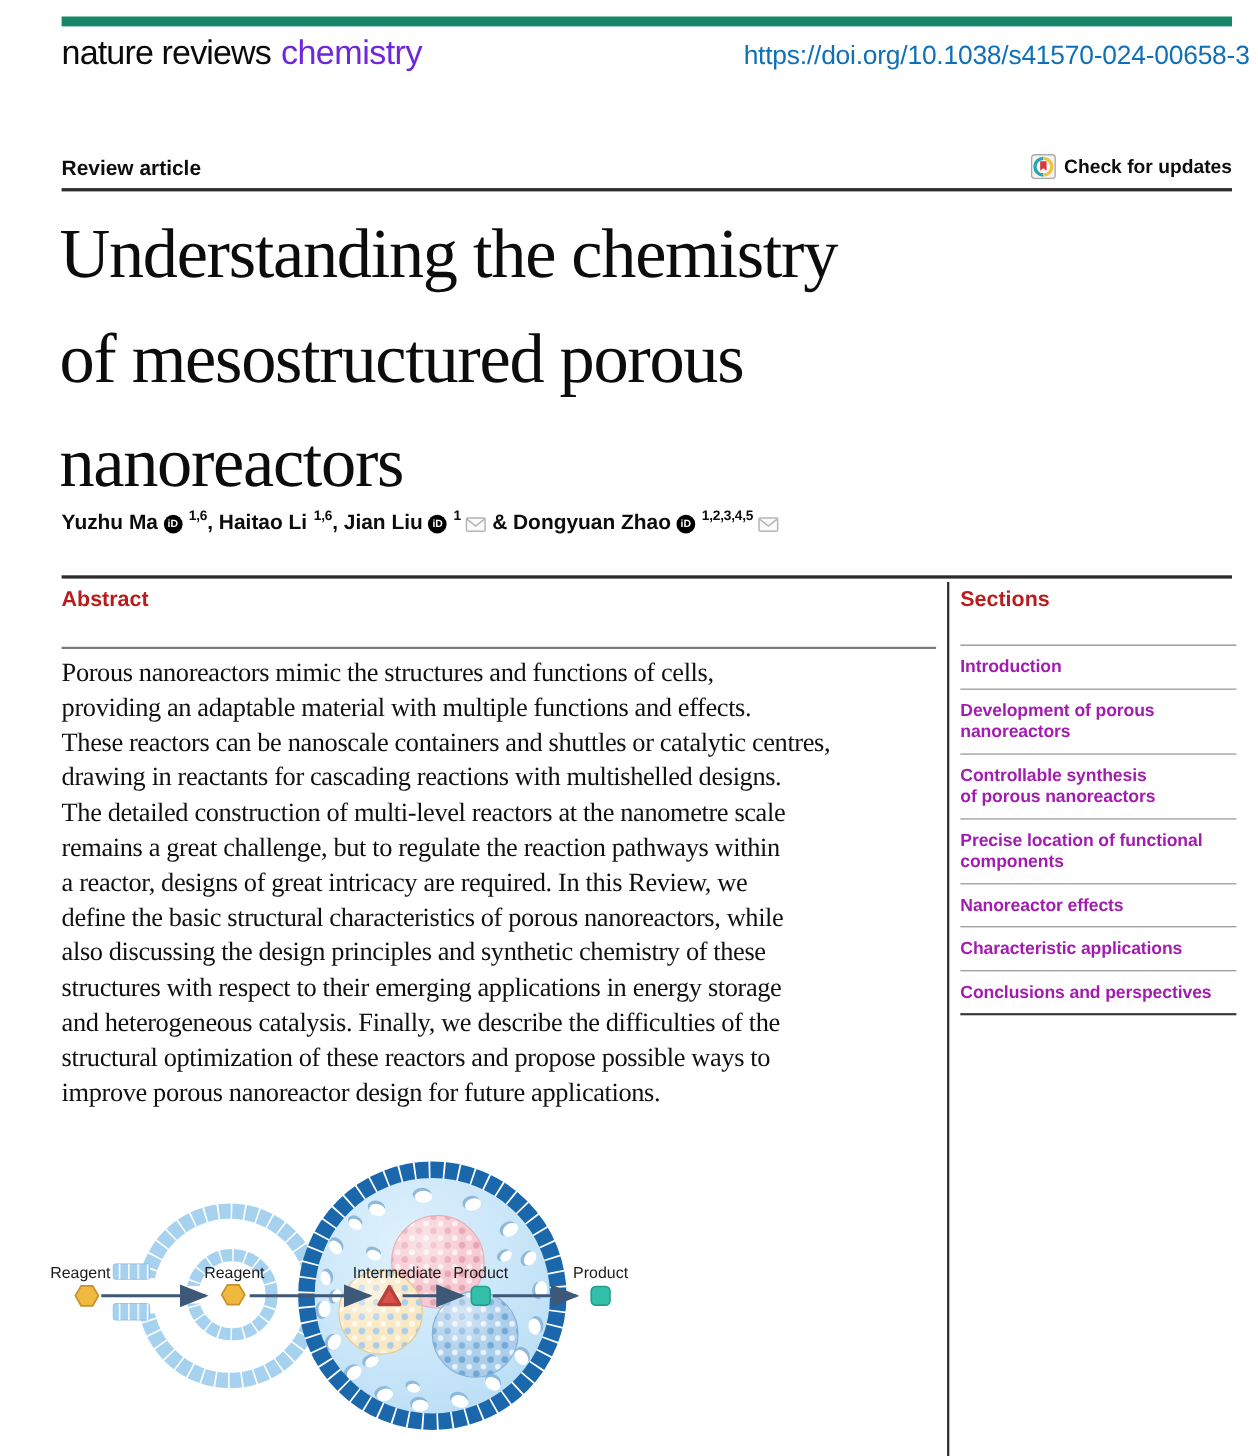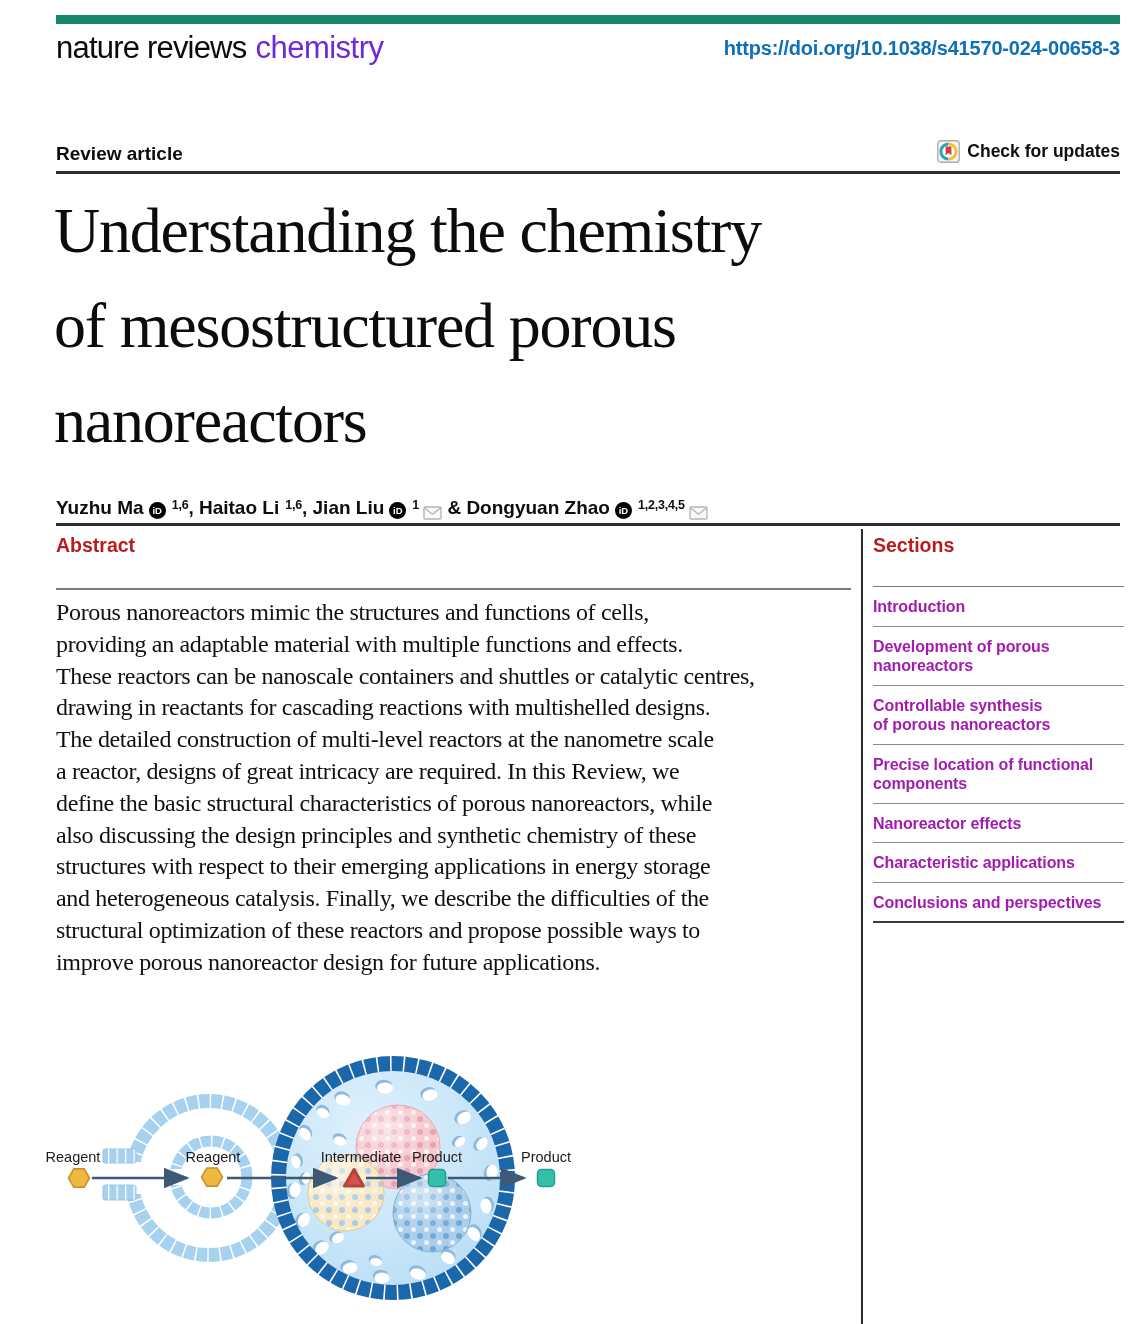--- a/index.html
+++ b/index.html
@@ -7,35 +7,35 @@
     width:1144px;height:1324px;position:relative;background:#ffffff;
     font-family:"Liberation Sans",sans-serif;color:#111;overflow:hidden;
   }
   .abs{position:absolute;}
 
   
   .topbar{left:56px;top:15px;width:1064px;height:9px;background:var(--brand,#17866B);}
   .masthead{left:56px;top:30px;display:flex;align-items:baseline;white-space:nowrap;}
   .logo-bold{font-size:31px;font-weight:400;letter-spacing:-0.8px;color:#0a0a0a;}
   .logo-light{font-size:31px;font-weight:400;letter-spacing:-0.5px;color:#6d28d9;margin-left:9px;}
-  .doi{top:37px;right:24px;font-size:20px;font-weight:700;color:var(--link,#0F6FB7);
+  .doi{top:37px;right:8px;font-size:24px;font-weight:400;color:var(--link,#0F6FB7);
        text-decoration:none;letter-spacing:-0.2px;}
 
   .kicker{left:56px;top:143px;font-size:19px;font-weight:700;color:#0d0d0d;}
   .check-badge{top:140px;right:24px;display:flex;align-items:center;gap:7px;cursor:pointer;}
   .check-label{font-size:17.5px;font-weight:700;color:#0d0d0d;}
 
   .rule-dark{background:#2d2d2d;height:2.5px;}
   .rule1{left:56px;top:171px;width:1064px;}
   .rule2{left:56px;top:523px;width:1064px;}
 
   .title{left:54px;top:183px;font-family:"Liberation Serif",serif;font-weight:500;
          font-size:64px;line-height:95px;letter-spacing:-1.2px;color:#0c0c0c;white-space:nowrap;}
 
-  .authors{left:56px;top:497px;font-size:19px;color:#0d0d0d;white-space:nowrap;display:flex;align-items:flex-end;}
+  .authors{left:56px;top:465px;font-size:19px;color:#0d0d0d;white-space:nowrap;display:flex;align-items:center;}
   .author-name,.author-sep{font-weight:700;}
   .author-sup{font-weight:700;font-size:12.5px;position:relative;top:-7px;margin-left:6px;letter-spacing:-0.2px;}
   .orcid-icon{display:inline-flex;width:17px;height:17px;border-radius:50%;background:#000;color:#fff;
               font-size:9.5px;font-weight:700;align-items:center;justify-content:center;margin-left:5px;font-style:normal;}
   .mail-icon{display:inline-flex;margin-left:4px;position:relative;top:1px;}
 
   .col-head{font-size:19.5px;font-weight:700;color:#b91c1c;}
   .abstract-head{left:56px;top:534px;}
   .rule-gray{background:#7a7a7a;height:1.6px;}
   .abs-rule{left:56px;top:588px;width:795px;}
@@ -122,20 +122,21 @@
 <div class="abs rule-dark rule2"></div>
 
 <div class="abs col-head abstract-head">Abstract</div>
 <div class="abs rule-gray abs-rule"></div>
 <div class="abs abstract-text" id="abstract-lines">
     <div>Porous nanoreactors mimic the structures and functions of cells,</div>
     <div>providing an adaptable material with multiple functions and effects.</div>
     <div>These reactors can be nanoscale containers and shuttles or catalytic centres,</div>
     <div>drawing in reactants for cascading reactions with multishelled designs.</div>
     <div>The detailed construction of multi-level reactors at the nanometre scale</div>
+    <div>remains a great challenge, but to regulate the reaction pathways within</div>
     <div>a reactor, designs of great intricacy are required. In this Review, we</div>
     <div>define the basic structural characteristics of porous nanoreactors, while</div>
     <div>also discussing the design principles and synthetic chemistry of these</div>
     <div>structures with respect to their emerging applications in energy storage</div>
     <div>and heterogeneous catalysis. Finally, we describe the difficulties of the</div>
     <div>structural optimization of these reactors and propose possible ways to</div>
     <div>improve porous nanoreactor design for future applications.</div>
   </div>
 
 <div class="abs v-divider"></div>

